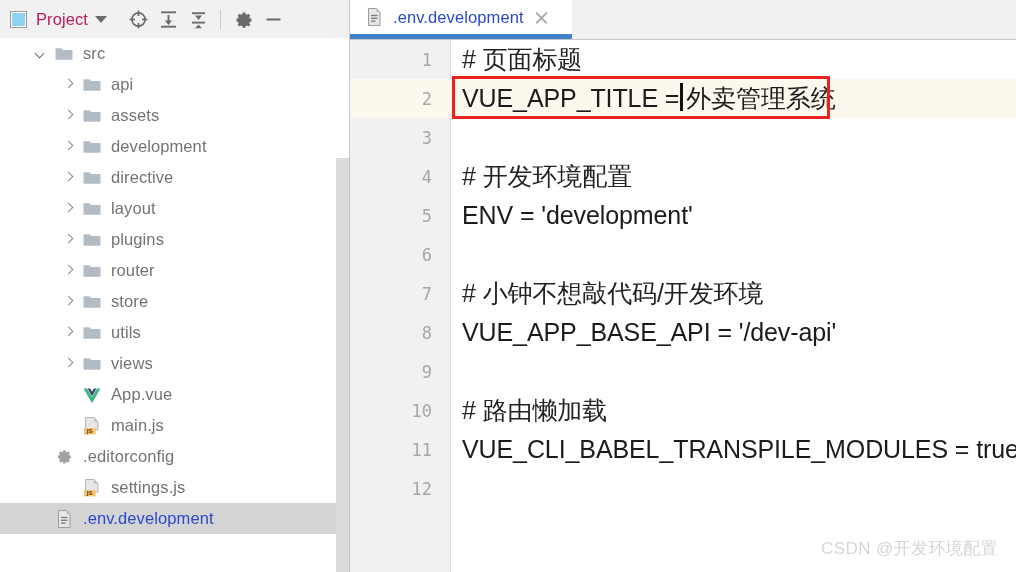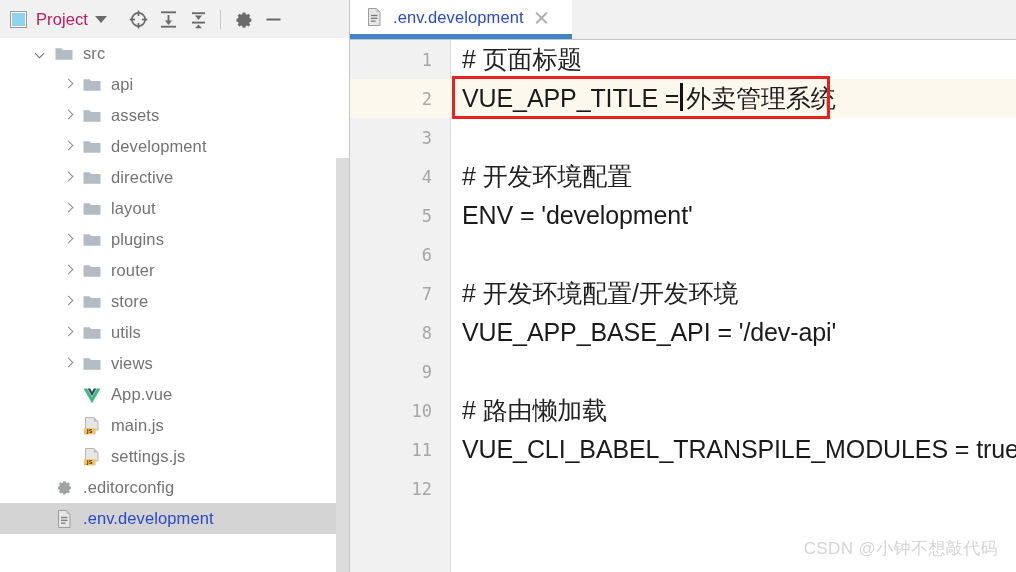--- a/index.html
+++ b/index.html
@@ -473,42 +473,42 @@
             <svg width="20" height="20" viewBox="0 0 20 20">
               <path fill="#e6e6e6" stroke="#b0b0b0" stroke-width="0.9" d="M3.5 1.5h8.4l4.1 4.1v8.4h-12.5z"></path>
               <path fill="#bdbdbd" d="M11.9 1.5l4.1 4.1h-4.1z"></path>
               <rect x="2" y="12.2" width="11.6" height="6.2" fill="#f5c069"></rect>
               <text x="7.8" y="17.2" font-family="DejaVu Sans, sans-serif" font-size="5.4" font-weight="bold" fill="#5a4414" text-anchor="middle">JS</text>
             </svg>
           </span>
           <span class="label">main.js</span>
         </div>
         <div class="row">
+          <span style="display: inline-block; flex: 0 0 34px; height: 1px;"></span>
+          <span class="arrow"></span>
+          <span class="ico">
+            <svg width="20" height="20" viewBox="0 0 22 22">
+              <path fill="#9fa3a6" d="M11 7.4a3.6 3.6 0 100 7.2 3.6 3.6 0 000-7.2zm0 5.5a1.9 1.9 0 110-3.8 1.9 1.9 0 010 3.8z"></path>
+              <path fill="#9fa3a6" d="M18.6 11.9l-1.6-.5a6 6 0 00-.5-1.2l1-1.4-1.8-1.8-1.4 1a6 6 0 00-1.2-.5l-.4-1.7h-2.5l-.4 1.7a6 6 0 00-1.2.5l-1.4-1-1.8 1.8 1 1.4a6 6 0 00-.5 1.2l-1.6.5v2.5l1.6.5a6 6 0 00.5 1.2l-1 1.4 1.8 1.8 1.4-1a6 6 0 001.2.5l.4 1.6h2.5l.4-1.6a6 6 0 001.2-.5l1.4 1 1.8-1.8-1-1.4a6 6 0 00.5-1.2l1.6-.5z" transform="translate(0,-2.2)"></path>
+            </svg>
+          </span>
+          <span class="label">.editorconfig</span>
+        </div>
+        <div class="row">
           <span style="display: inline-block; flex: 0 0 62px; height: 1px;"></span>
           <span class="arrow"></span>
           <span class="ico">
             <svg width="20" height="20" viewBox="0 0 20 20">
               <path fill="#e6e6e6" stroke="#b0b0b0" stroke-width="0.9" d="M3.5 1.5h8.4l4.1 4.1v8.4h-12.5z"></path>
               <path fill="#bdbdbd" d="M11.9 1.5l4.1 4.1h-4.1z"></path>
               <rect x="2" y="12.2" width="11.6" height="6.2" fill="#f5c069"></rect>
               <text x="7.8" y="17.2" font-family="DejaVu Sans, sans-serif" font-size="5.4" font-weight="bold" fill="#5a4414" text-anchor="middle">JS</text>
             </svg>
           </span>
           <span class="label">settings.js</span>
-        </div>
-        <div class="row">
-          <span style="display: inline-block; flex: 0 0 34px; height: 1px;"></span>
-          <span class="arrow"></span>
-          <span class="ico">
-            <svg width="20" height="20" viewBox="0 0 22 22">
-              <path fill="#9fa3a6" d="M11 7.4a3.6 3.6 0 100 7.2 3.6 3.6 0 000-7.2zm0 5.5a1.9 1.9 0 110-3.8 1.9 1.9 0 010 3.8z"></path>
-              <path fill="#9fa3a6" d="M18.6 11.9l-1.6-.5a6 6 0 00-.5-1.2l1-1.4-1.8-1.8-1.4 1a6 6 0 00-1.2-.5l-.4-1.7h-2.5l-.4 1.7a6 6 0 00-1.2.5l-1.4-1-1.8 1.8 1 1.4a6 6 0 00-.5 1.2l-1.6.5v2.5l1.6.5a6 6 0 00.5 1.2l-1 1.4 1.8 1.8 1.4-1a6 6 0 001.2.5l.4 1.6h2.5l.4-1.6a6 6 0 001.2-.5l1.4 1 1.8-1.8-1-1.4a6 6 0 00.5-1.2l1.6-.5z" transform="translate(0,-2.2)"></path>
-            </svg>
-          </span>
-          <span class="label">.editorconfig</span>
         </div>
         <div class="row selected">
           <span style="display: inline-block; flex: 0 0 34px; height: 1px;"></span>
           <span class="arrow"></span>
           <span class="ico">
             <svg width="20" height="20" viewBox="0 0 20 20">
               <path fill="#e6e6e6" stroke="#9d9d9d" stroke-width="1" d="M4.5 1.5h8l3.5 3.5v13.5h-11.5z"></path>
               <path fill="#bdbdbd" d="M12.5 1.5l3.5 3.5h-3.5z"></path>
               <line x1="7" y1="8.5" x2="13.5" y2="8.5" stroke="#7a7a7a" stroke-width="1.3"></line>
               <line x1="7" y1="11.3" x2="13.5" y2="11.3" stroke="#7a7a7a" stroke-width="1.3"></line>
@@ -566,21 +566,21 @@
           <div class="cline" style="top: 156px;">
             <span class="gnum">5</span>
             <span class="ctext">ENV = 'development'</span>
           </div>
           <div class="cline" style="top: 195px;">
             <span class="gnum">6</span>
             <span class="ctext"></span>
           </div>
           <div class="cline" style="top: 234px;">
             <span class="gnum">7</span>
-            <span class="ctext cmt"># 开发环境配置/开发环境</span>
+            <span class="ctext cmt"># 小钟不想敲代码/开发环境</span>
           </div>
           <div class="cline" style="top: 273px;">
             <span class="gnum">8</span>
             <span class="ctext">VUE_APP_BASE_API = '/dev-api'</span>
           </div>
           <div class="cline" style="top: 312px;">
             <span class="gnum">9</span>
             <span class="ctext"></span>
           </div>
           <div class="cline" style="top: 351px; padding-left: 40px;">
@@ -593,16 +593,16 @@
           </div>
           <div class="cline" style="top: 429px;">
             <span class="gnum">12</span>
             <span class="ctext"></span>
           </div>
         </div>
       <div id="red-box"></div>
       <div id="caret"></div>
     </div>
 
-    <div id="watermark">CSDN @小钟不想敲代码</div>
+    <div id="watermark">CSDN @开发环境配置</div>
   </div>
 
 </div>
 
 </body></html>

